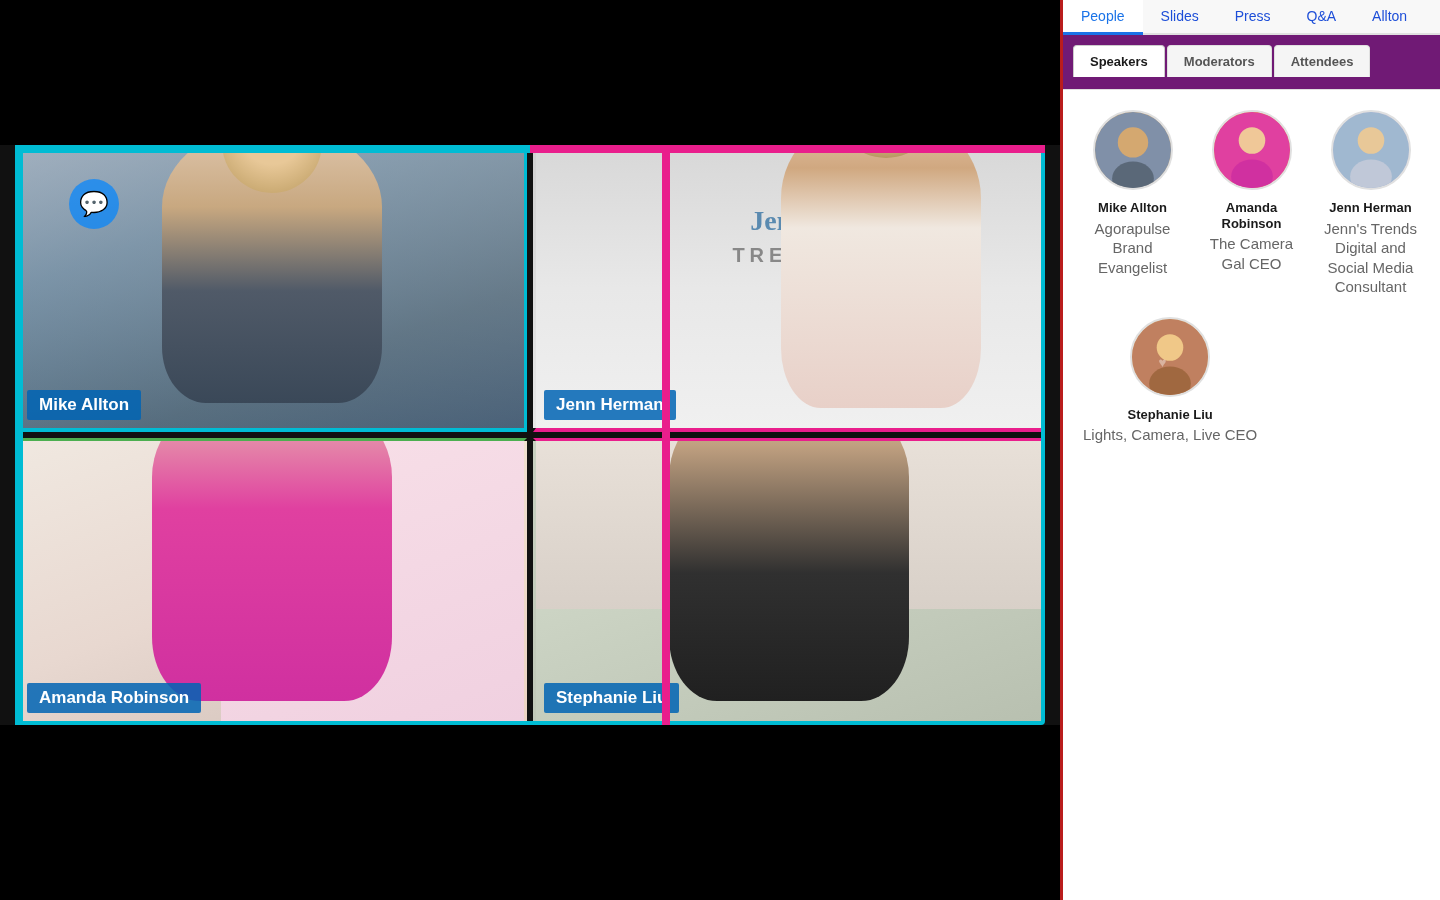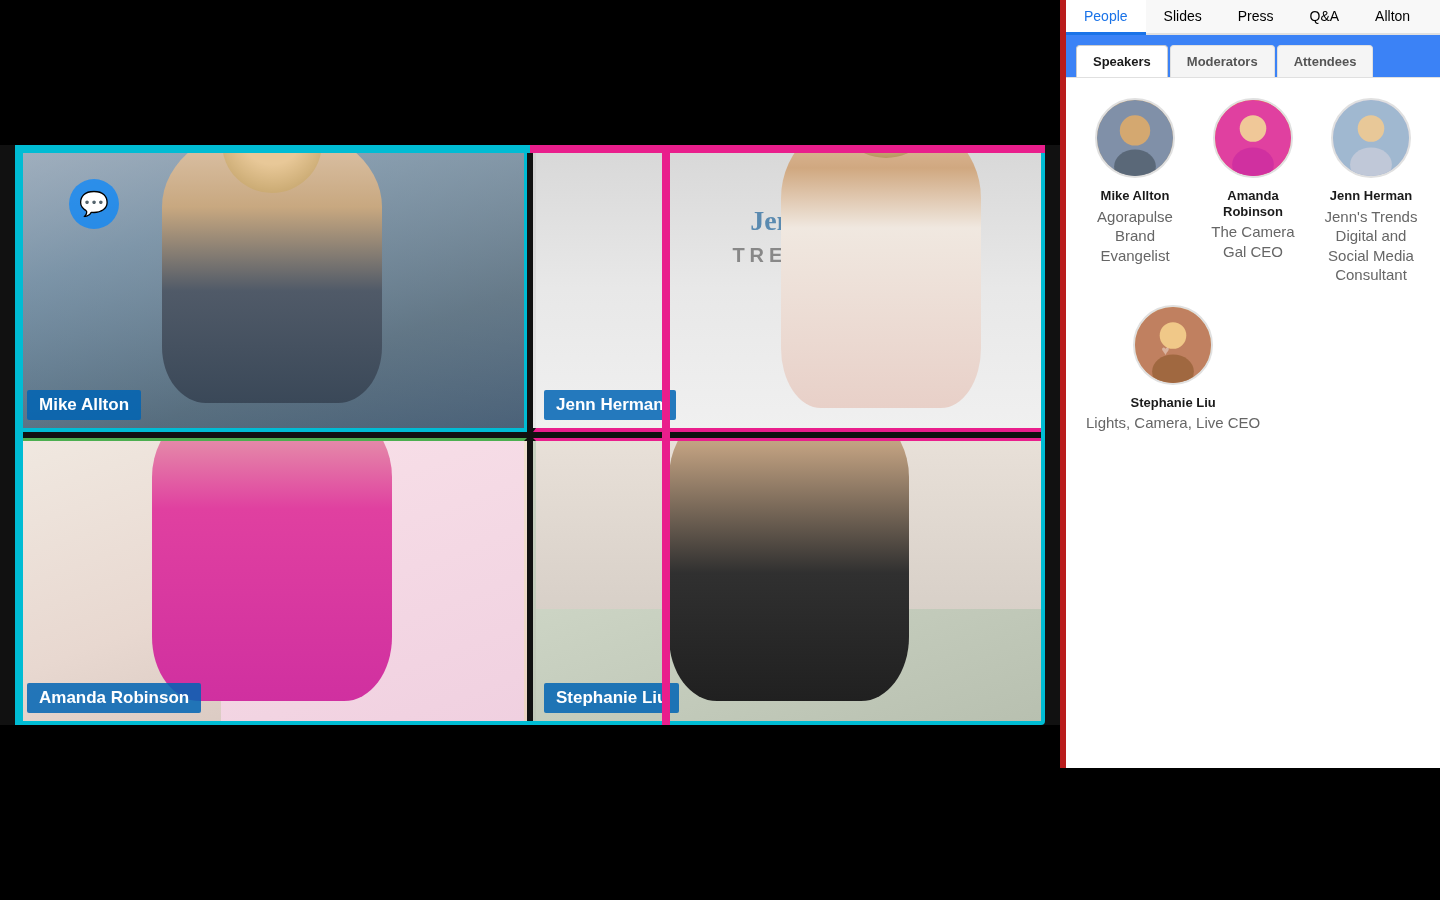--- a/index.html
+++ b/index.html
@@ -108,58 +108,58 @@
       color: white;
       padding: 5px 12px;
       font-size: 17px;
       font-weight: 700;
       border-radius: 2px;
     }
 
     
     #right-panel {
       width: 380px;
-      height: 768px;
+      height: 900px;
       background: #fff;
-      border-left: 6px solid #b91c1c;
+      border-left: 3px solid #b91c1c;
       display: flex;
       flex-direction: column;
     }
 
     
     .top-tabs {
       display: flex;
       border-bottom: 2px solid #e0e0e0;
       background: #f8f8f8;
       flex-shrink: 0;
     }
 
     .top-tab {
       padding: 8px 18px;
       font-size: 14px;
       font-weight: 500;
-      color: #000000;
+      color: #1d4ed8;
       cursor: pointer;
       border-bottom: 3px solid transparent;
       margin-bottom: -2px;
       white-space: nowrap;
     }
 
     .top-tab.active {
       color: #1a73e8;
       border-bottom: 3px solid #1a73e8;
       background: #fff;
     }
 
     
     .sub-tabs {
       display: flex;
       border-bottom: 1px solid #e0e0e0;
-      padding: 10px 10px 0;
-      background: #3b82f6;
+      padding: 10px 10px 12px;
+      background: #701a75;
       flex-shrink: 0;
     }
 
     .sub-tab {
       padding: 8px 16px;
       font-size: 13px;
       font-weight: 700;
       color: #555;
       cursor: pointer;
       border: 1px solid #e0e0e0;

